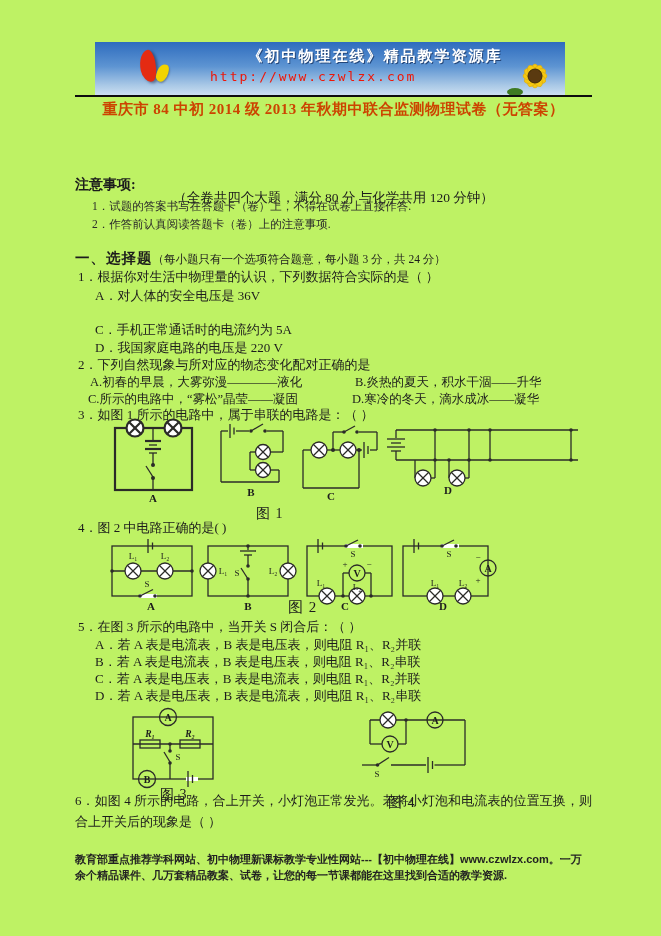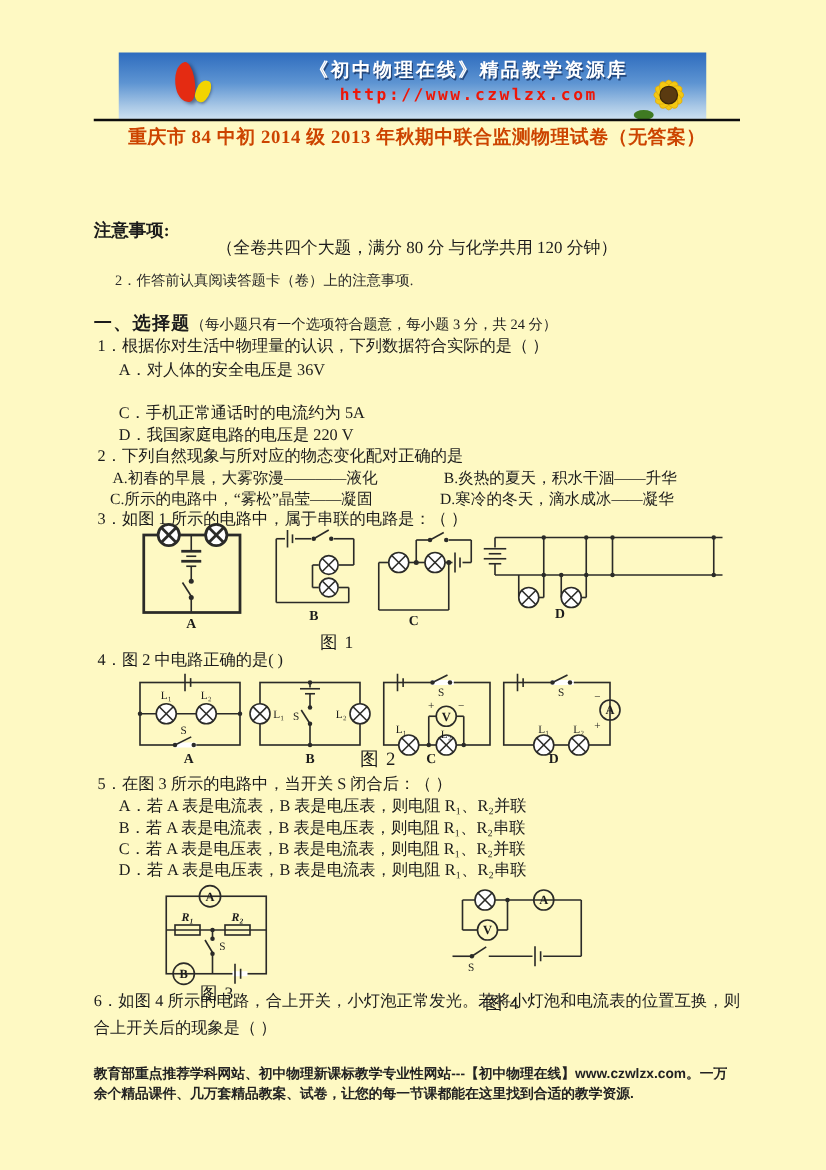--- a/index.html
+++ b/index.html
@@ -1,39 +1,39 @@
 <!DOCTYPE html>
 <html><head>
 <meta charset="utf-8">
 <style>
   * { margin:0; padding:0; box-sizing:border-box; }
   html,body { background:#888; }
   .page {
-    position:relative; width:661px; height:936px; background:#fef9c3;
+    position:relative; width:661px; height:936px; background:#bef264;
     margin:0 auto; overflow:hidden;
     font-family:"Liberation Serif","DejaVu Serif",serif;
     color:#1c1c1c;
   }
   .abs { position:absolute; }
 
   
   .banner {
     left:95px; top:42px; width:470px; height:54px;
     background:linear-gradient(to bottom,#2e6cbe 0%,#5d94d2 45%,#a9c8e6 80%,#cfe2f2 100%);
     overflow:hidden;
   }
   .banner-title {
     position:absolute; left:115px; top:5px; width:330px; text-align:center;
     color:#ffffff; font-weight:bold; font-size:15px; letter-spacing:2px;
     text-shadow:1px 1px 0 #23467a;
     font-family:"Liberation Serif",serif;
   }
   .banner-url {
-    position:absolute; left:115px; top:27px; width:330px; text-align:center;
-    color:#ee1607; font-weight:bold; font-size:13px; letter-spacing:2px;
+    position:absolute; left:115px; top:27px; width:330px; text-align:left;
+    color:#ee1607; font-weight:normal; font-size:13px; letter-spacing:2px;
     font-family:"DejaVu Sans Mono",monospace;
   }
   .logo-red {
     position:absolute; left:45px; top:8px; width:16px; height:32px;
     background:#e42b12; border-radius:70% 30% 45% 55%/60% 40% 60% 40%;
     transform:rotate(-12deg); box-shadow:2px 2px 3px rgba(20,30,60,.5);
   }
   .logo-yellow {
     position:absolute; left:62px; top:22px; width:11px; height:18px;
     background:#f2d400; border-radius:65% 35% 50% 50%/55% 45% 65% 35%;
@@ -101,20 +101,21 @@
       </g>
       <ellipse cx="8" cy="42" rx="8" ry="4" fill="#3f7a22"></ellipse>
     </svg>
   </div>
   <div class="abs divider"></div>
 
   <div class="abs doc-title">重庆市 84 中初 2014 级 2013 年秋期中联合监测物理试卷（无答案）</div>
   <div class="abs subtitle">（全卷共四个大题，满分 80 分 与化学共用 120 分钟）</div>
 
   <div class="abs notice-head">注意事项:</div>
+  <div class="abs notice-item" style="top:199px">1．试题的答案书写在答题卡（卷）上，不得在试卷上直接作答.</div>
   <div class="abs notice-item" style="top:217px">2．作答前认真阅读答题卡（卷）上的注意事项.</div>
 
   <div class="abs section-line">
     <b>一、选择题</b><span>（每小题只有一个选项符合题意，每小题 3 分，共 24 分）</span>
   </div>
 
   <div class="abs stem" style="top:268px">1．根据你对生活中物理量的认识，下列数据符合实际的是（        ）</div>
   <div class="abs opt" style="top:287px">A．对人体的安全电压是 36V</div>
   <div class="abs opt" style="top:321px">C．手机正常通话时的电流约为 5A</div>
   <div class="abs opt" style="top:339px">D．我国家庭电路的电压是 220 V</div>

